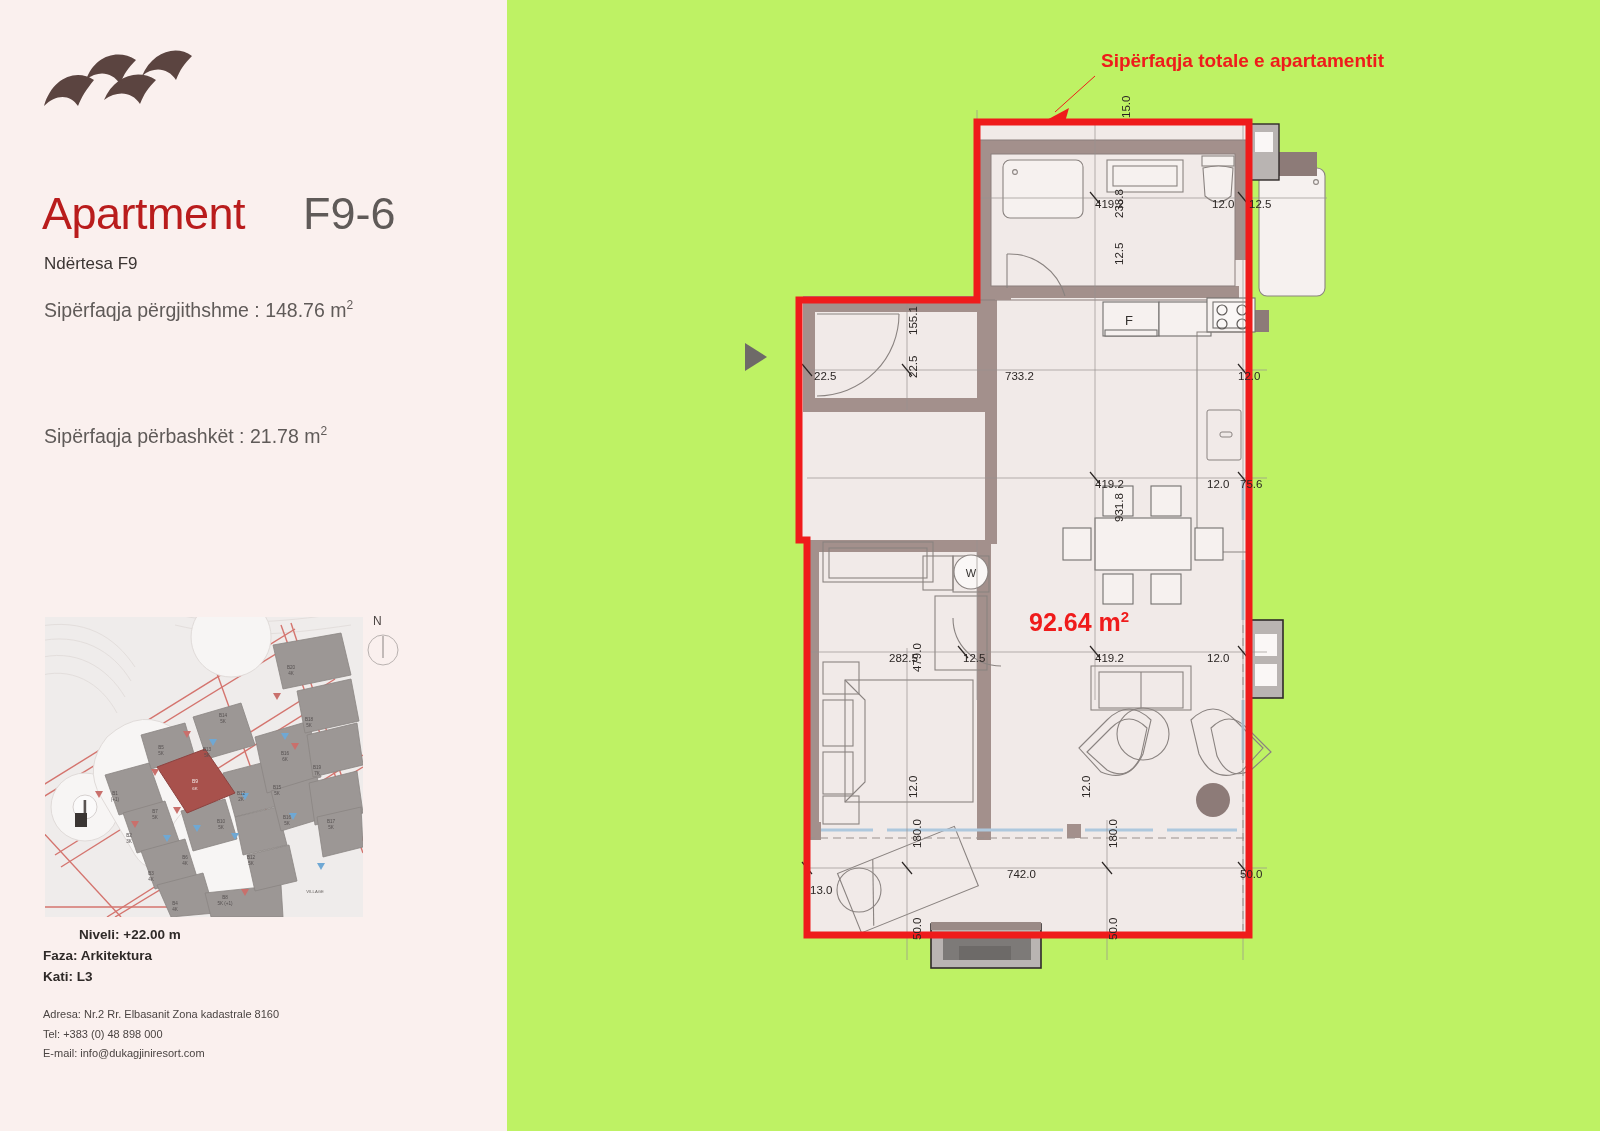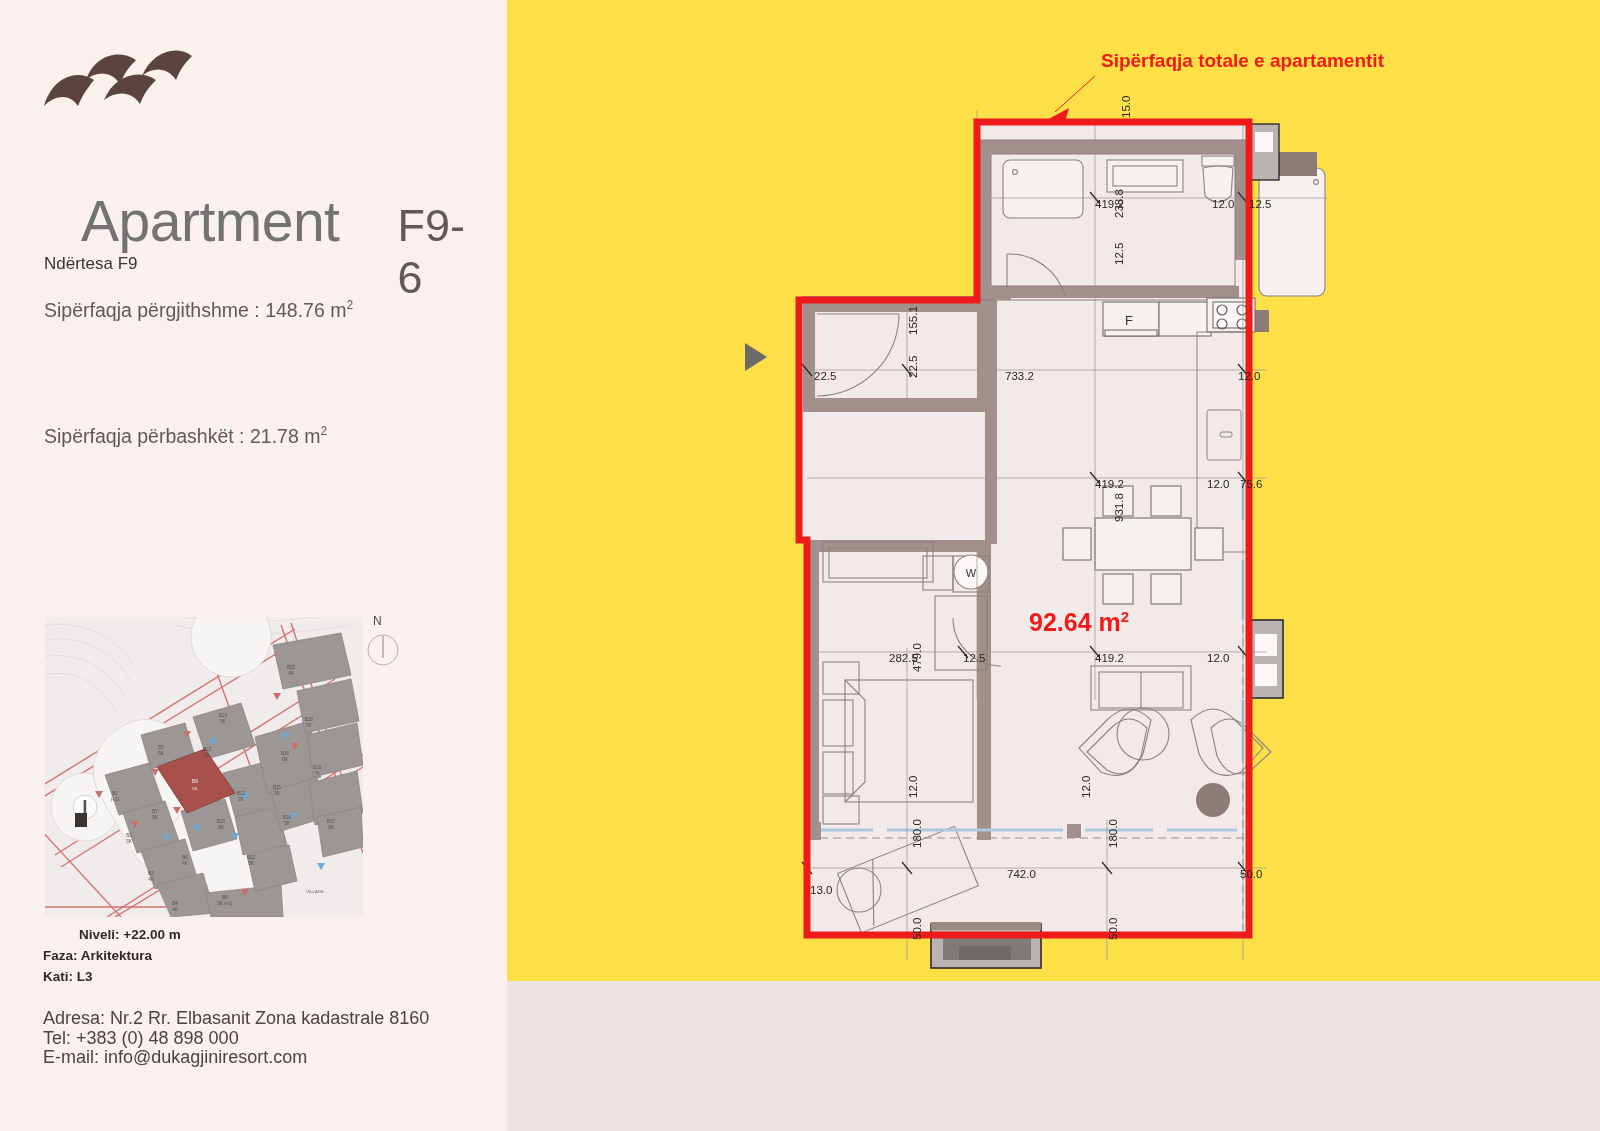--- a/index.html
+++ b/index.html
@@ -12,21 +12,21 @@
 
   
   .left-panel{
     position:absolute;left:0;top:0;width:507px;height:1131px;
     background:#faf0ee;
   }
   .logo{position:absolute;left:42px;top:34px;width:150px;height:80px;}
 
   .title-row{position:absolute;left:42px;top:188px;width:440px;
     display:flex;align-items:baseline;}
-  .title-main{font-size:57px;color:#737373;letter-spacing:-0.5px;font-weight:400;margin-left:39px;}
+  .title-main{font-size:45px;color:#b91c1c;letter-spacing:-0.5px;font-weight:400;}
   .title-code{font-size:45px;color:#5f5a58;margin-left:58px;font-weight:400;}
 
   .subtitle{position:absolute;left:44px;top:254px;font-size:17px;color:#3b3533;font-weight:400;}
 
   .area-line{position:absolute;left:44px;font-size:19.5px;color:#5f5a58;white-space:nowrap;}
   .area-1{top:298px;}
   .area-2{top:361px;}
   .area-3{top:424px;}
   .sup{font-size:12px;vertical-align:super;}
 
@@ -35,27 +35,27 @@
     background:#efeceb;overflow:hidden;}
   .sitemap svg{display:block;}
   .compass{position:absolute;left:360px;top:612px;width:46px;height:60px;}
   .compass-n{position:absolute;left:373px;top:614px;font-size:12px;color:#4a4442;}
 
   .meta{position:absolute;left:43px;font-size:13.5px;color:#2f2a28;font-weight:bold;}
   .meta-1{top:927px;padding-left:36px;}
   .meta-2{top:948px;}
   .meta-3{top:969px;}
 
-  .contact{position:absolute;left:43px;font-size:18px;color:#4a4442;}
+  .contact{position:absolute;left:43px;font-size:11px;color:#4a4442;}
   .contact-1{top:1008px;}
   .contact-2{top:1028px;}
   .contact-3{top:1047px;}
 
   
-  .right-panel{position:absolute;left:507px;top:0;width:1093px;height:981px;background:#fde047;}
+  .right-panel{position:absolute;left:507px;top:0;width:1093px;height:1131px;background:#bef264;}
   .plan-wrap{position:absolute;left:0;top:0;width:1093px;height:1131px;}
   .callout{position:absolute;left:594px;top:50px;font-size:19px;color:#ef1b1b;
     font-weight:bold;white-space:nowrap;}
   .area-badge{position:absolute;left:522px;top:608px;font-size:25px;color:#ef1b1b;
     font-weight:bold;white-space:nowrap;}
   .area-badge .sup2{font-size:15px;vertical-align:super;}
   .entry-tri{position:absolute;left:238px;top:343px;width:0;height:0;
     border-left:22px solid #6e6a68;border-top:14px solid transparent;border-bottom:14px solid transparent;}
 
   .dim{position:absolute;font-size:11.5px;color:#2a2523;white-space:nowrap;}

